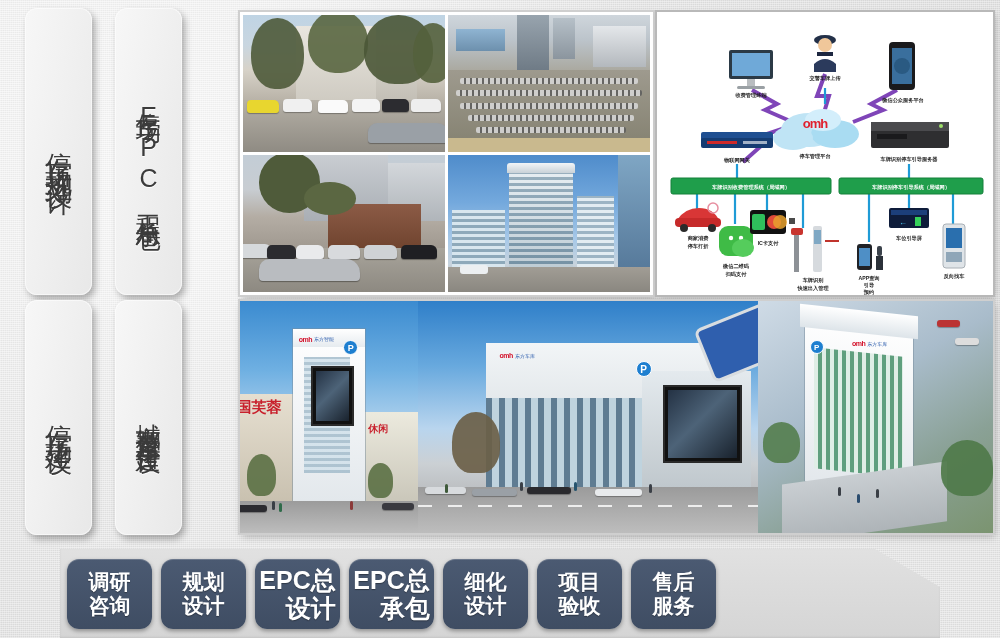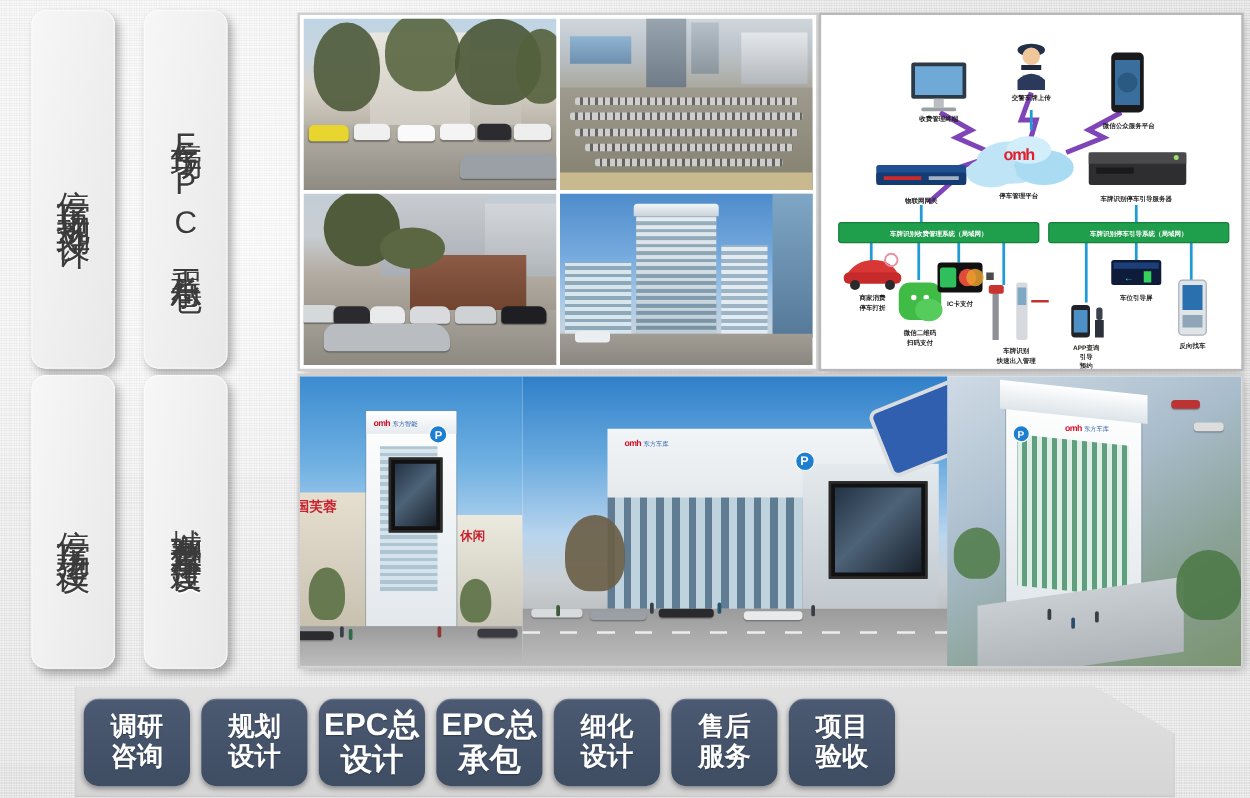--- a/index.html
+++ b/index.html
@@ -134,21 +134,21 @@
     display:flex;align-items:center;gap:9px;
     padding-left:7px;box-sizing:border-box;
   }
   .step{
     width:85px;height:70px;
     background:linear-gradient(#4b5a72,#3f4d63);
     border-radius:12px;
     box-shadow:0 2px 4px rgba(0,0,0,.35), 0 1px 0 rgba(255,255,255,.18) inset;
     color:#fff;
     display:flex;align-items:center;justify-content:center;
-    text-align:center;
+    text-align:right;
     font-weight:bold;
     font-size:21px;
     line-height:1.12;
     letter-spacing:0px;
     white-space:pre-line;
     text-shadow:0 1px 1px rgba(0,0,0,.35);
   }
   .step.en{font-size:25px;}
 </style>
 </head>
@@ -389,21 +389,21 @@
     <div style="position:absolute;left:30%;top:12%;width:40%;height:8%;background:linear-gradient(#ffffff,#e6ebef);"></div>
     <div class="rglass" style="left:36%;top:24%;width:26%;height:50%;opacity:.8;"></div>
     <div class="rbill" style="left:40%;top:28%;width:22%;height:24%;">
         <i></i>
       </div>
     <div class="plogo" style="left:58%;top:17%;width:13px;height:13px;font-size:9px;">P</div>
     <div class="brandmark" style="left:33%;top:15%;">
       <b>omh</b>
       <s>东方智能</s>
     </div>
-    <div style="position:absolute;left:-2%;top:42%;color:#c8202c;font-size:11px;font-weight:bold;">国芙蓉</div>
+    <div style="position:absolute;left:-2%;top:42%;color:#c8202c;font-size:15px;font-weight:bold;">国芙蓉</div>
     <div style="position:absolute;left:72%;top:52%;color:#c8202c;font-size:10px;font-weight:bold;">休闲</div>
     <div class="rtree" style="left:4%;top:66%;width:16%;height:18%;"></div>
     <div class="rtree" style="left:72%;top:70%;width:14%;height:15%;"></div>
     <div class="rroad" style="top:86%;height:14%;"></div>
     <div class="rped" style="left:18%;top:86%;"></div>
     <div class="rped" style="left:22%;top:87%;background:#2f6b4a;"></div>
     <div class="rped" style="left:62%;top:86%;background:#8b3a3a;"></div>
     <div class="rcar" style="left:-3%;top:88%;width:18%;background:#2b2b30;"></div>
     <div class="rcar" style="left:80%;top:87%;width:18%;background:#3a3a40;"></div>
   </div>
@@ -460,17 +460,17 @@
   <div class="step">调研
 咨询</div>
   <div class="step">规划
 设计</div>
   <div class="step en">EPC总
 设计</div>
   <div class="step en">EPC总
 承包</div>
   <div class="step">细化
 设计</div>
+  <div class="step">项目
+验收</div>
   <div class="step">售后
 服务</div>
-  <div class="step">项目
-验收</div>
 </div>
 
 </body></html>

